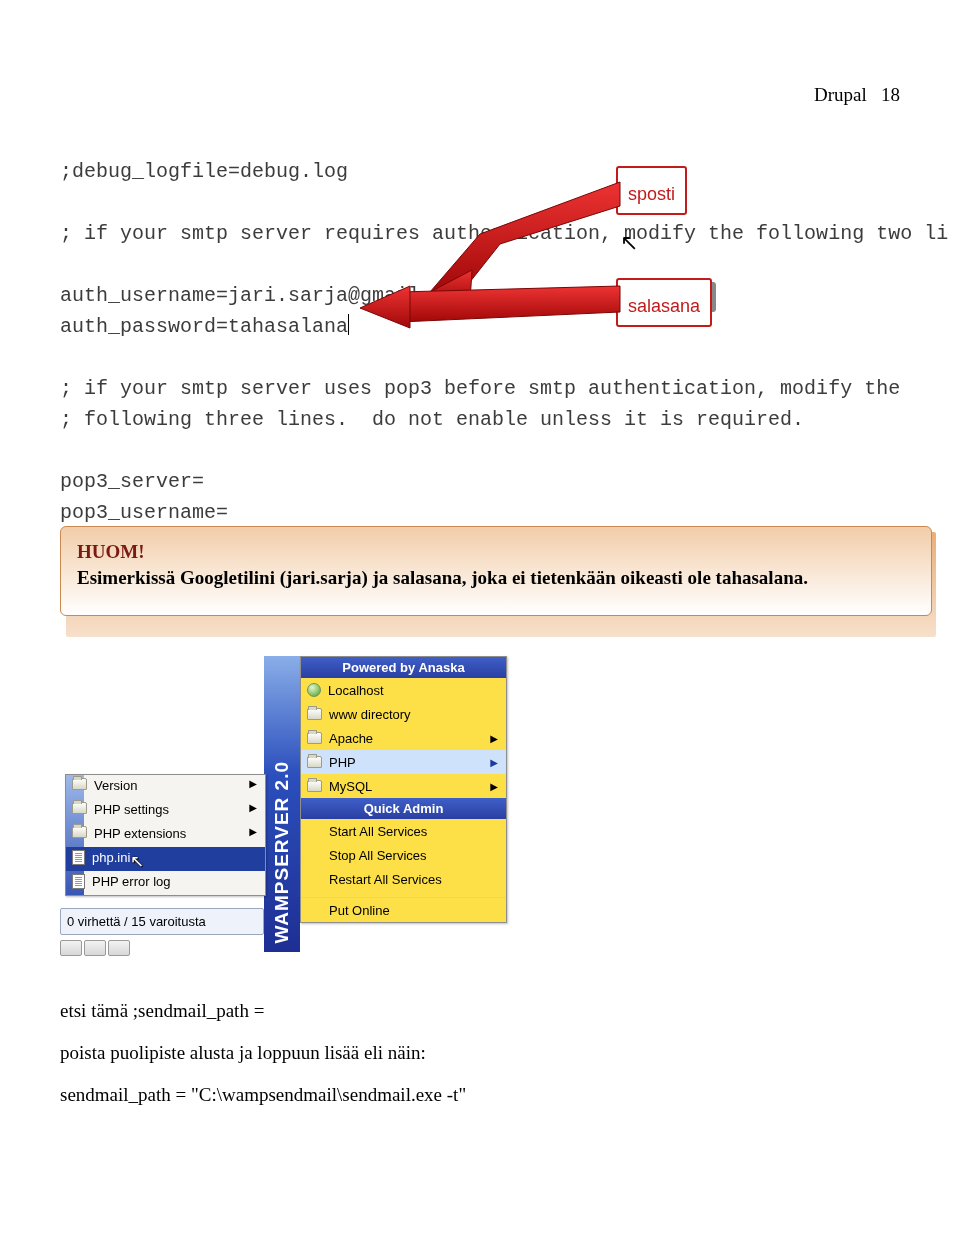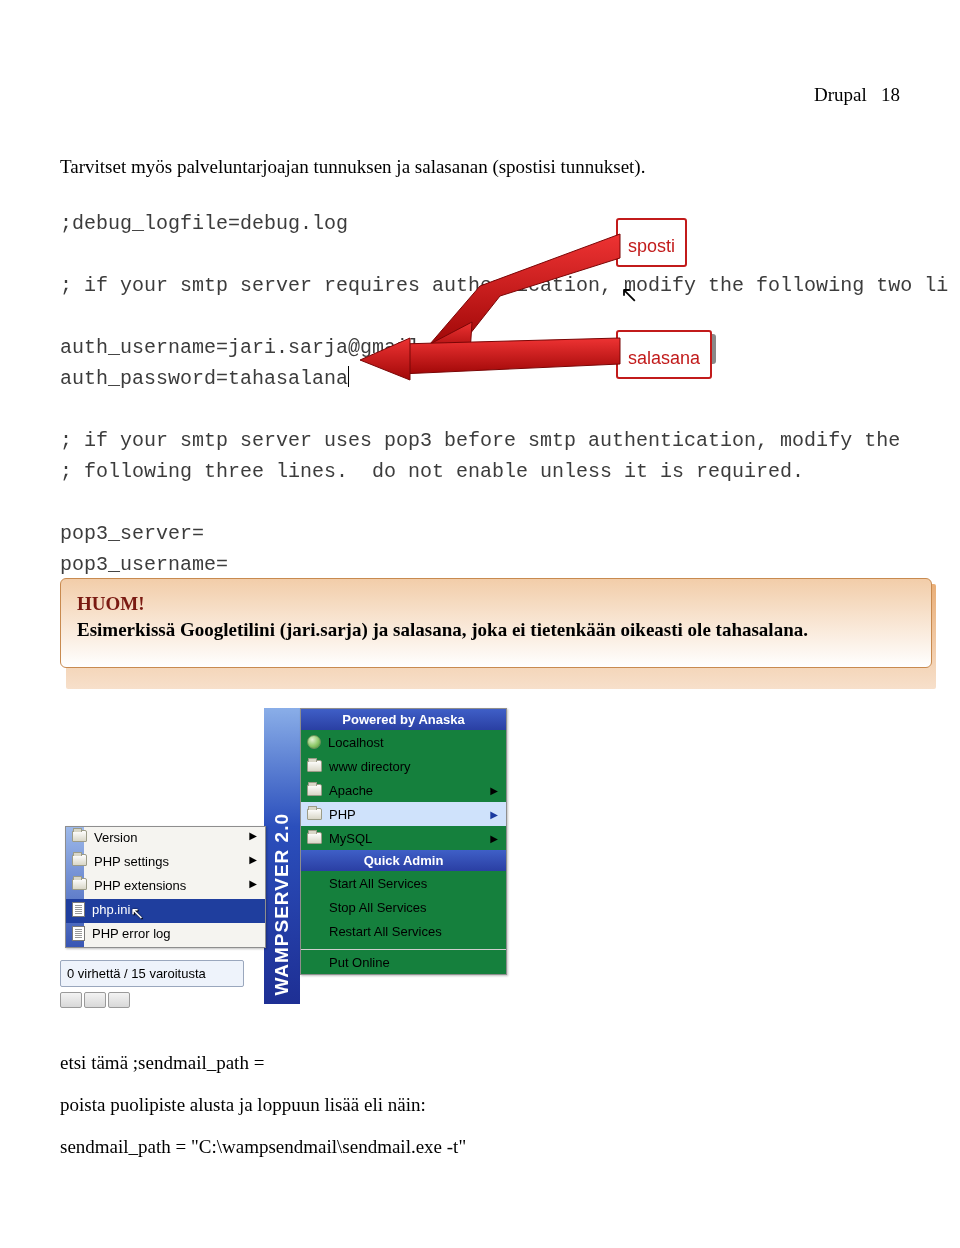--- a/index.html
+++ b/index.html
@@ -127,21 +127,21 @@
     writing-mode: vertical-rl;
     transform: rotate(180deg);
     white-space:nowrap;
   }
 
   
   .menu-panel {
     position:absolute;
     left:70px; top:0;
     width:205px;
-    background:#15803d;
+    background:#fde047;
     border:1px solid #8e8e8e;
     box-shadow: 1px 1px 2px rgba(0,0,0,0.25);
   }
   .menu-header {
     background: linear-gradient(#3f5fc7, #2a3fa3);
     color:#fff;
     font-weight:bold;
     font-size:13px;
     text-align:center;
     padding:3px 4px;
@@ -229,21 +229,21 @@
   .sub-item.hl {
     background:#1f3e9e;
     color:#fff;
   }
   .sub-item .arrow { margin-left:auto; font-size:10px; }
 
   
   .status-bar {
     position:absolute;
     left:-170px; top:252px;
-    width:184px; height:27px;
+    width:204px; height:27px;
     background:#eef3fb;
     border:1px solid #9aa7bd;
     border-radius:2px;
     font-size:13px;
     color:#000;
     display:flex;
     align-items:center;
     padding-left:6px;
     box-sizing:border-box;
   }
@@ -273,21 +273,20 @@
 </style>
 </head>
 <body>
 
 <div class="page">
 
   <div class="header-right">
     <span>Drupal</span>&nbsp;&nbsp;&nbsp;<span>18</span>
   </div>
 
-  <div class="body-text">Tarvitset myös palveluntarjoajan tunnuksen ja salasanan (spostisi tunnukset).</div>
 
   <div class="code-figure">
     <div class="line">;debug_logfile=debug.log</div>
     <div class="line">&nbsp;</div>
     <div class="line">; if your smtp server requires authentication, modify the following two li</div>
     <div class="line">&nbsp;</div>
     <div class="line">auth_username=jari.sarja@gmail.com</div>
     <div class="line"><span>auth_password=tahasalana</span><span class="cursor-bar"></span></div>
     <div class="line">&nbsp;</div>
     <div class="line">; if your smtp server uses pop3 before smtp authentication, modify the</div>

